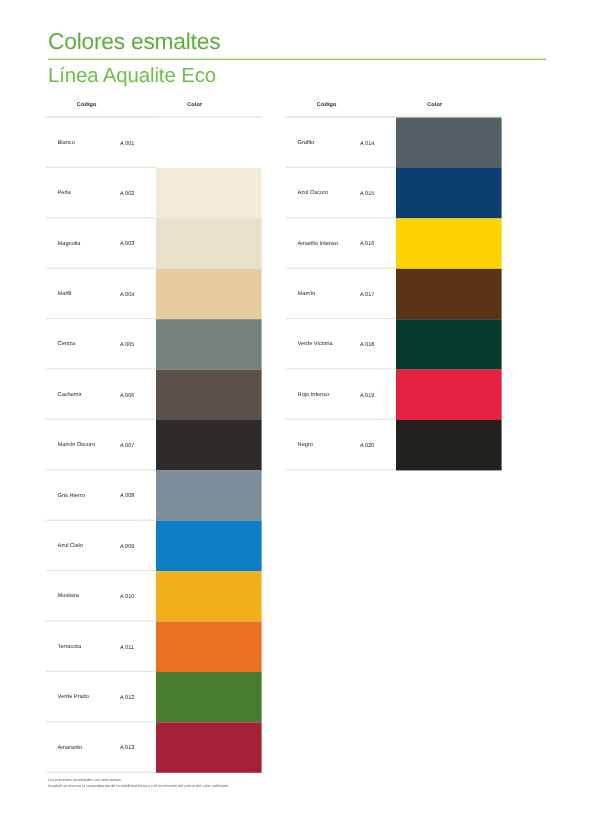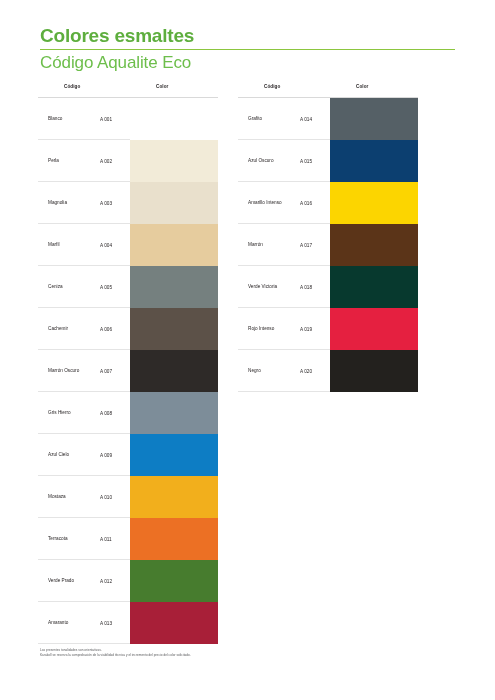--- a/index.html
+++ b/index.html
@@ -23,21 +23,21 @@
   
   .header {
     position: absolute;
     left: 40px;
     top: 26px;
     width: 415px;
   }
 
   .title-main {
     font-size: 19px;
-    font-weight: bold;
+    font-weight: normal;
     letter-spacing: -0.2px;
     color: #5EAE3E;
     line-height: 1.05;
   }
 
   .title-rule {
     margin-top: 3px;
     margin-bottom: 4px;
     width: 415px;
     height: 1px;
@@ -141,21 +141,21 @@
   }
 </style>
 </head>
 <body>
 
 <div class="page">
 
   <div class="header">
     <div class="title-main">Colores esmaltes</div>
     <div class="title-rule"></div>
-    <div class="title-sub">Código Aqualite Eco</div>
+    <div class="title-sub">Línea Aqualite Eco</div>
   </div>
 
   <div class="table table-left">
     <div class="thead">
       <div class="th th-codigo">Código</div>
       <div class="th th-color">Color</div>
     </div>
     <div class="tbody">
         <div class="row">
           <div class="name">Blanco</div>

